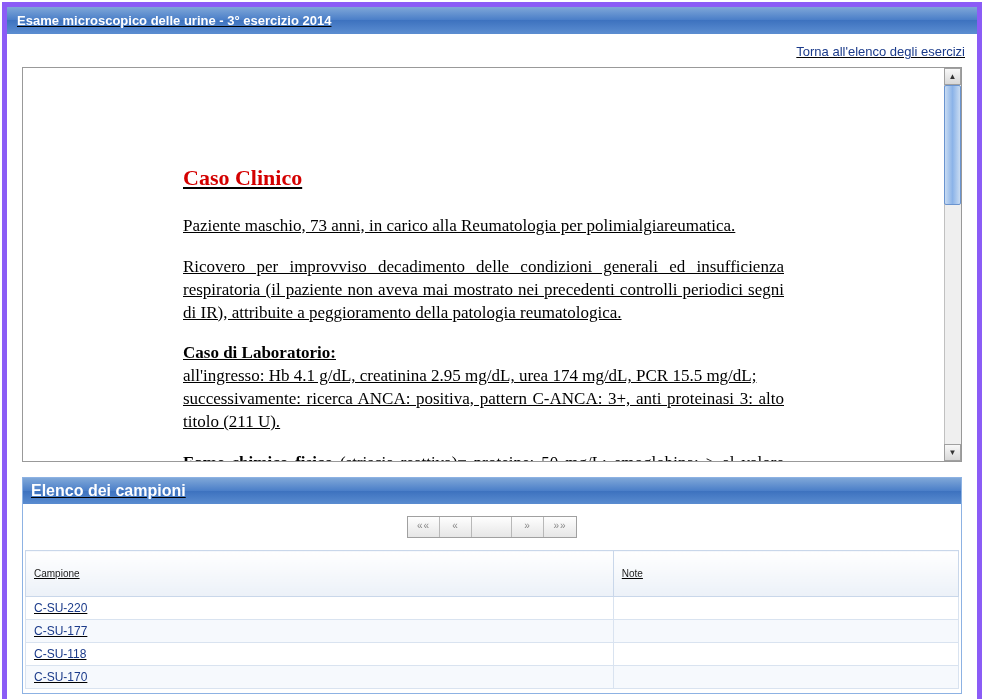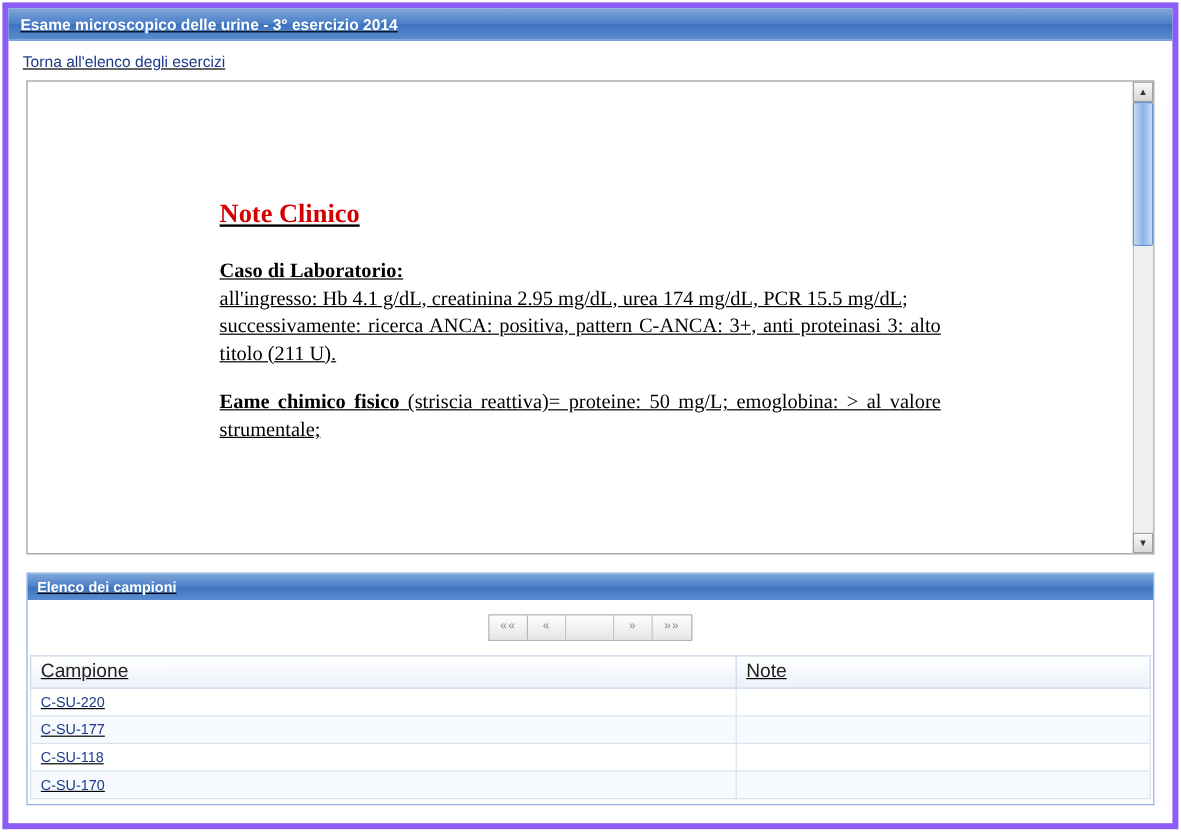--- a/index.html
+++ b/index.html
@@ -18,21 +18,21 @@
   }
   .panel-header {
     background: linear-gradient(to bottom, #7fa7d8 0%, #4a7ec8 50%, #3d72bf 51%, #5a8cd0 100%);
     color: #fff;
     font-weight: bold;
     font-size: 13px;
     padding: 6px 10px 5px 10px;
     border-bottom: 1px solid #5a8cd0;
   }
   .back-link-row {
-    text-align: left;
+    text-align: right;
     padding: 10px 12px 8px 12px;
   }
   .back-link {
     color: #1a3a8a;
     font-size: 13px;
     text-decoration: none;
     cursor: pointer;
   }
   .doc-frame-outer {
     margin: 0 15px 15px 15px;
@@ -98,21 +98,21 @@
   .doc-bold { font-weight: bold; }
 
   .sub-panel {
     border: 1px solid #8db2e3;
     margin: 0 15px 15px 15px;
   }
   .sub-header {
     background: linear-gradient(to bottom, #7fa7d8 0%, #4a7ec8 50%, #3d72bf 51%, #5a8cd0 100%);
     color: #fff;
     font-weight: bold;
-    font-size: 12px;
+    font-size: 16px;
     padding: 4px 8px;
   }
   .paginator {
     text-align: center;
     padding: 12px 0 12px 0;
   }
   .pg-btn {
     display: inline-block;
     width: 32px;
     height: 20px;
@@ -138,22 +138,22 @@
   .grid {
     width: calc(100% - 4px);
     margin: 0 2px 4px 2px;
     border-collapse: collapse;
     border: 1px solid #c9d7ea;
   }
   .grid th {
     text-align: left;
     font-weight: normal;
     color: #222;
-    font-size: 16px;
-    padding: 4px 8px;
+    font-size: 10px;
+    padding: 17px 8px;
     background: linear-gradient(to bottom, #ffffff, #ecf1f8);
     border: 1px solid #c9d7ea;
   }
   .grid td {
     font-size: 12px;
     padding: 4px 8px;
     border: 1px solid #d9e3f0;
     color: #1a3a8a;
   }
   .grid td a {
@@ -169,21 +169,23 @@
 
 <div class="panel">
   <div class="panel-header">Esame microscopico delle urine - 3° esercizio 2014</div>
 
   <div class="back-link-row">
     <a class="back-link">Torna all'elenco degli esercizi</a>
   </div>
 
   <div class="doc-frame-outer">
     <div class="doc-content">
-      <div class="doc-title">Note Clinico</div>
+      <div class="doc-title">Caso Clinico</div>
+      <div class="doc-para">Paziente maschio, 73 anni, in carico alla Reumatologia per polimialgiareumatica.</div>
+      <div class="doc-para">Ricovero per improvviso decadimento delle condizioni generali ed insufficienza respiratoria (il paziente non aveva mai mostrato nei precedenti controlli periodici segni di IR), attribuite a peggioramento della patologia reumatologica.</div>
       <div class="doc-para">
         <span class="doc-bold">Caso di Laboratorio:</span><br>
         <span>all'ingresso: Hb 4.1 g/dL, creatinina 2.95 mg/dL, urea 174 mg/dL, PCR 15.5 mg/dL;</span><br>
         <span>successivamente: ricerca ANCA: positiva, pattern C-ANCA: 3+, anti proteinasi 3: alto titolo (211 U).</span>
       </div>
       <div class="doc-para tight">
         <span class="doc-bold">Eame chimico fisico</span><span> (striscia reattiva)= proteine: 50 mg/L; emoglobina: &gt; al valore strumentale;</span><br>
         
       </div>
     </div>

